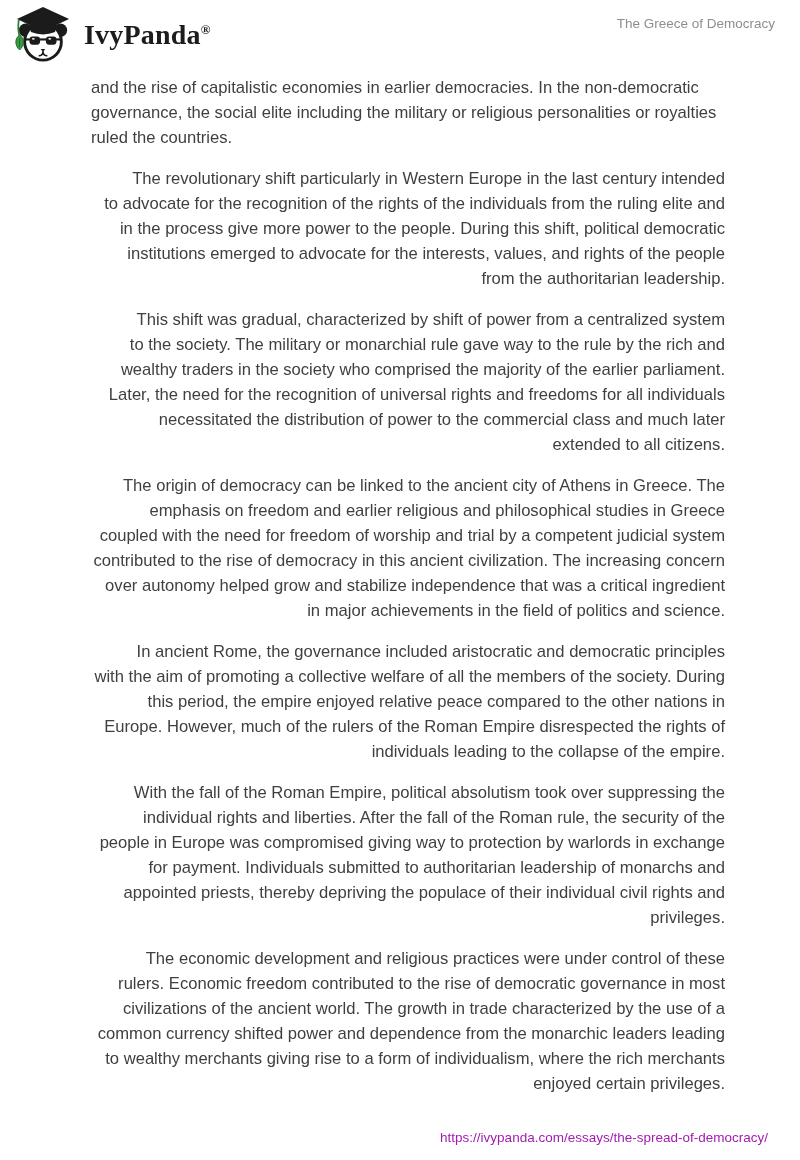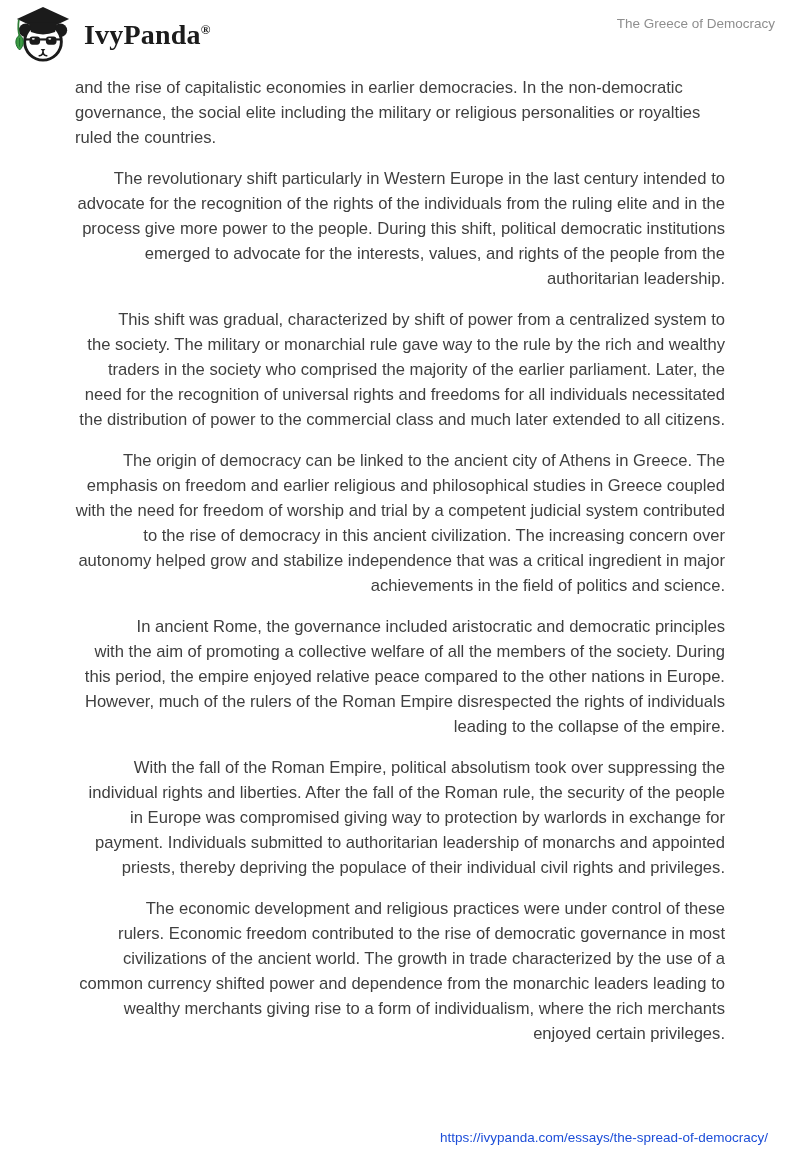--- a/index.html
+++ b/index.html
@@ -59,40 +59,40 @@
   }
 
   
   .article {
     position: absolute;
     top: 75px;
     left: 75px;
     width: 650px;
   }
   .article p {
-    margin: 0 0 16px 0;
+    margin: 0 0 16px 16px;
     font-size: 16.6px;
     line-height: 25px;
     color: #3f3f3f;
     text-align: left;
   }
   .article p.indented {
     text-indent: 30px;
     text-align: right;
   }
 
   
   .page-footer {
     position: absolute;
     top: 1128px;
     right: 32px;
   }
   .source-url {
     font-size: 13.5px;
-    color: #1d4ed8;
+    color: #a21caf;
     text-decoration: none;
   }
 </style>
 </head>
 <body>
 
 <header class="page-header">
   <div class="brand">
 
     <svg class="brand-logo" viewBox="0 0 60 60" aria-hidden="true">

